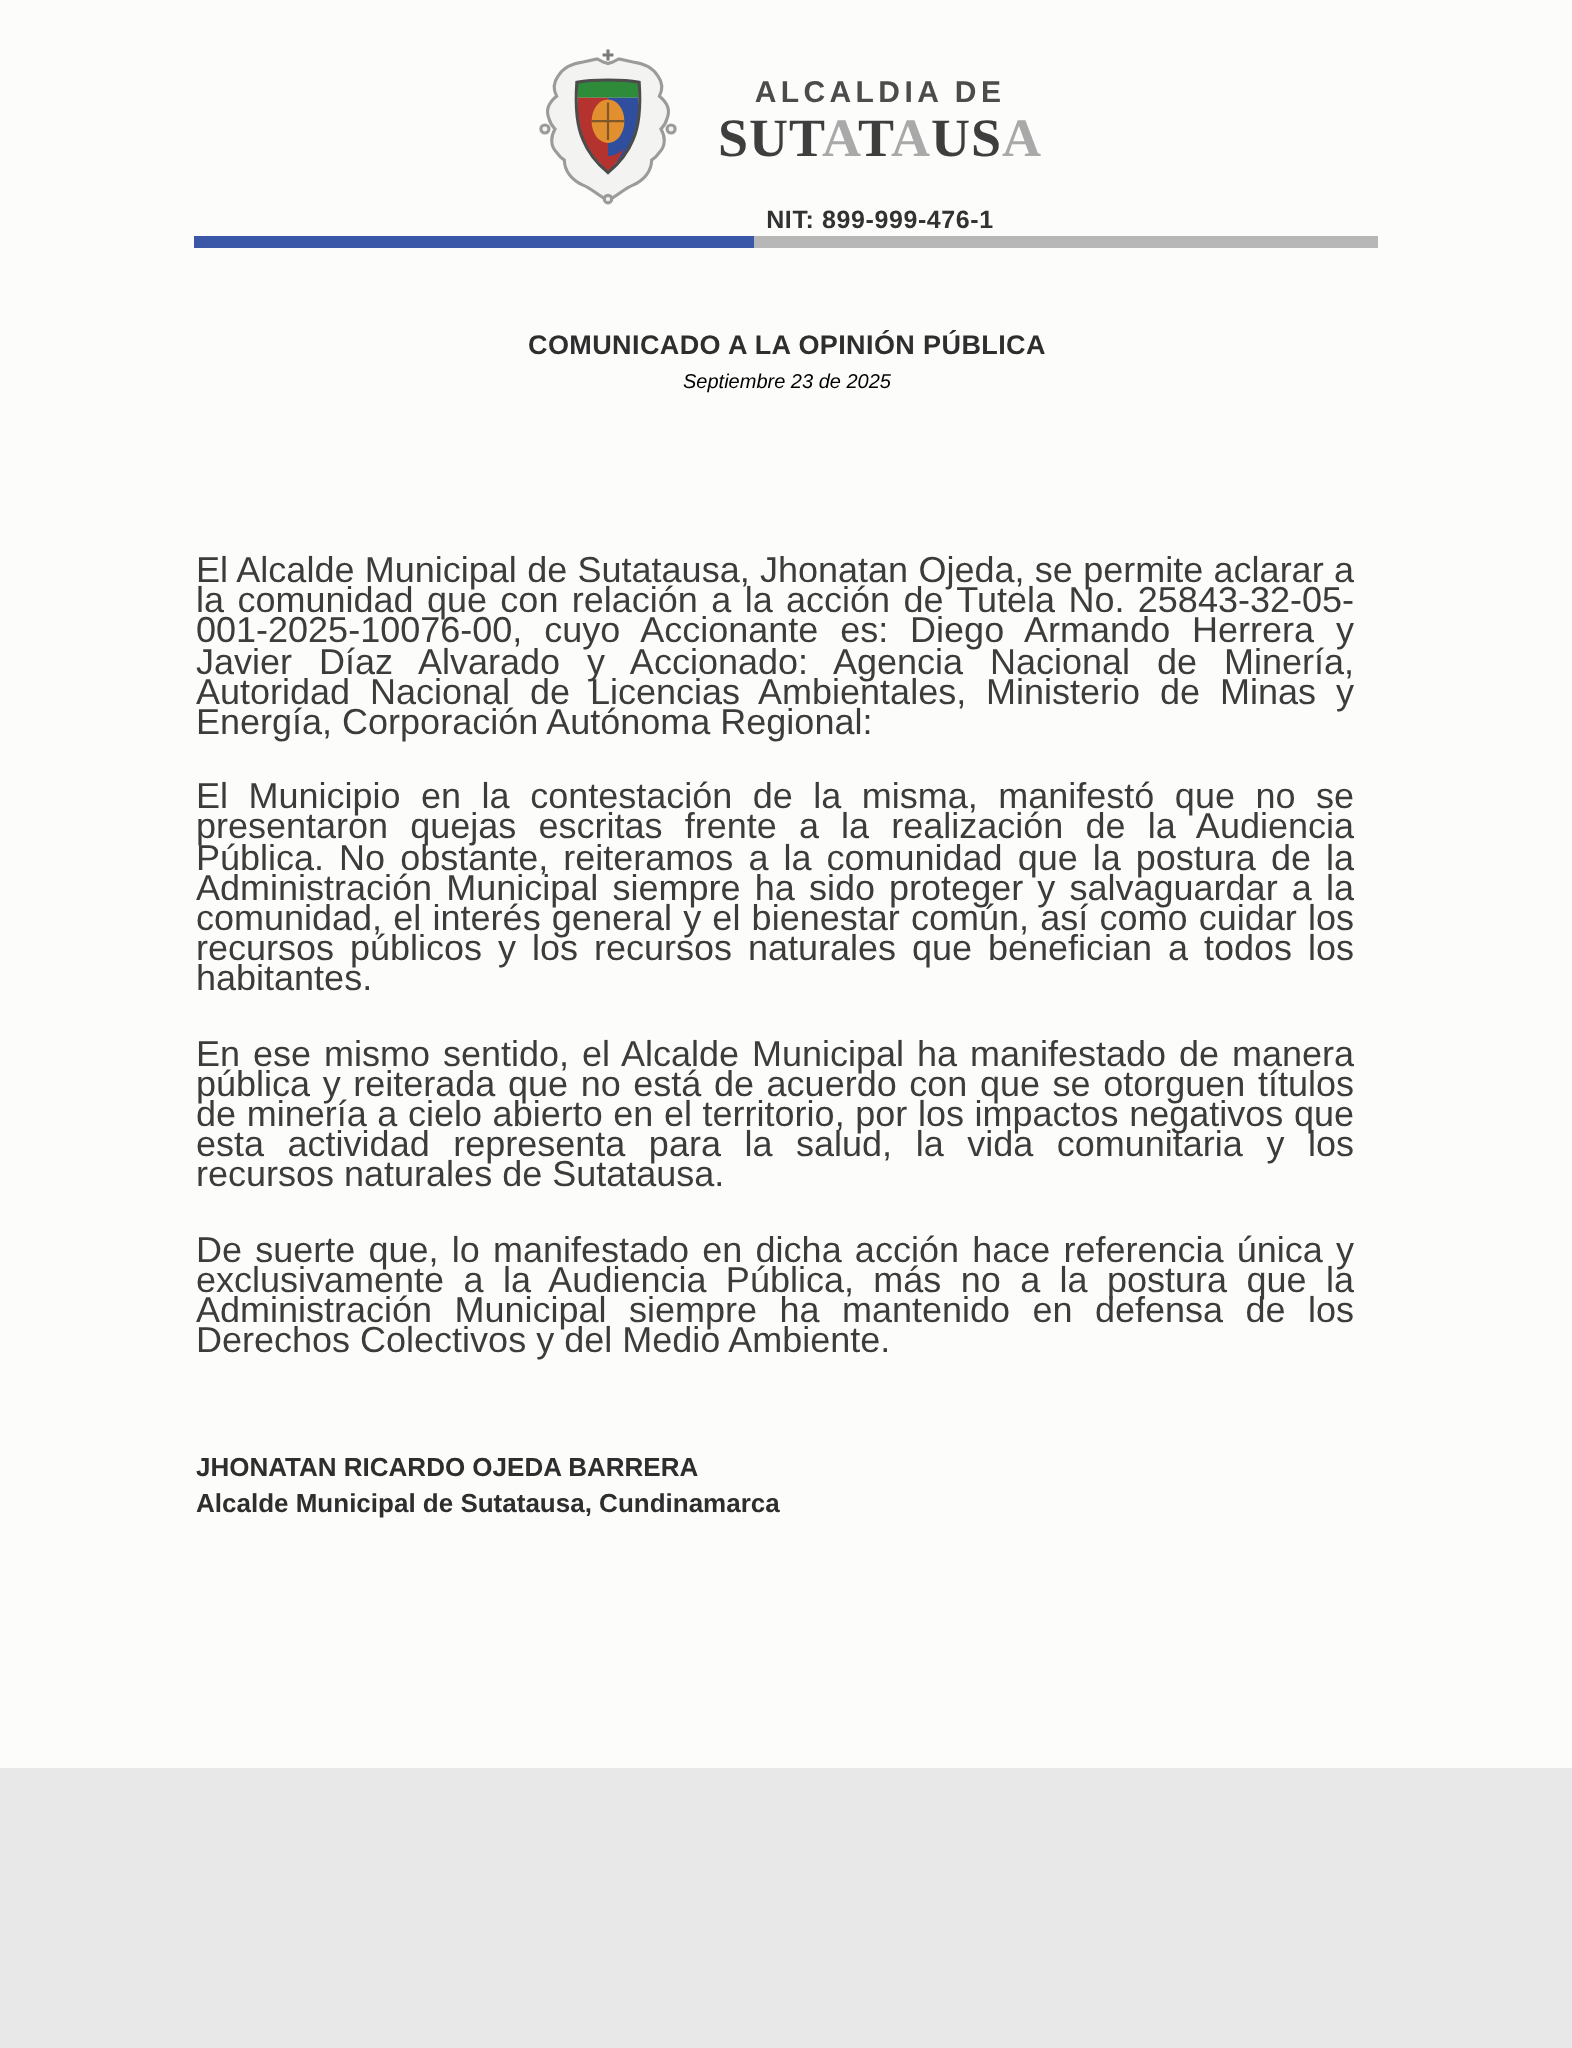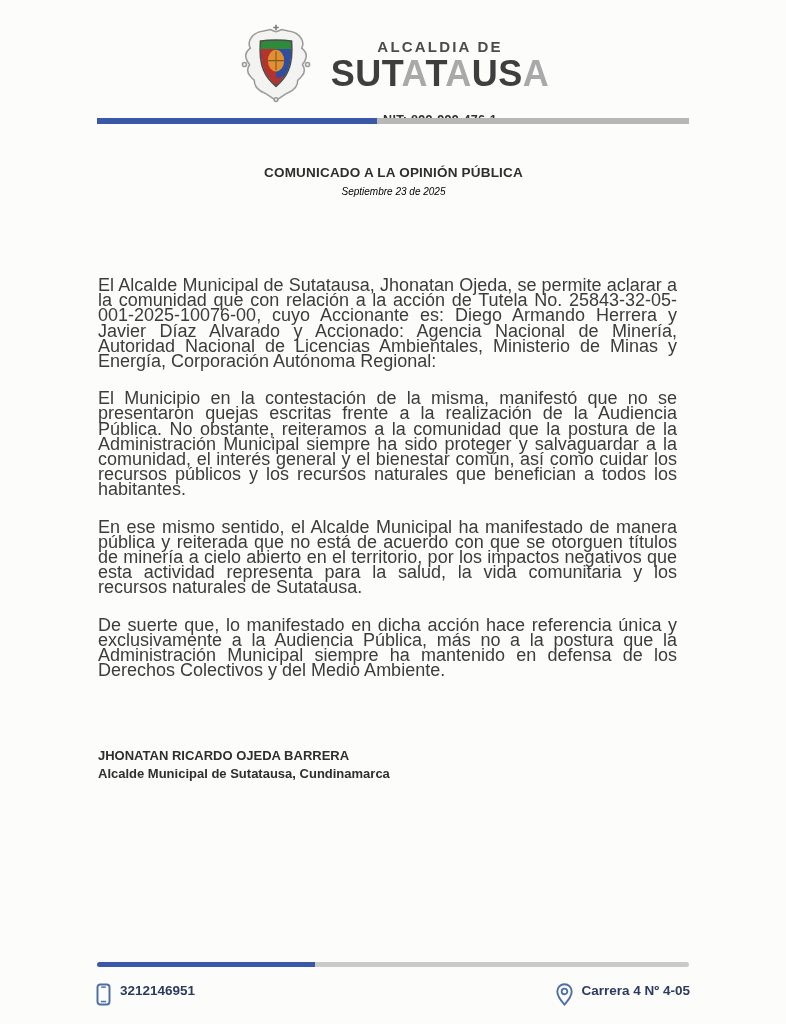--- a/index.html
+++ b/index.html
@@ -1,29 +1,29 @@
 <!DOCTYPE html>
 <html style="--accent_blue: #3b57a8; --divider_gray: #b7b7b7; --footer_divider_gray: #cacaca; --footer_text_navy: #2b3a63; --footer_icon_blue: #4d6fa8; --body_text: #3c3c3c; --wordmark_dark: #3e3e3e; --wordmark_muted: #a9a9a9; --crest_green: #2e8b3a; --crest_red: #b5332e; --crest_blue: #2f4f9e; --crest_orange: #e2902f;"><head>
 <meta charset="utf-8">
 <style>
   html,body { margin:0; padding:0; background:#e8e8e8; }
   .page {
-    position:relative; width:786px; height:1024px; margin:0 auto;
+    position:relative; width:786px; height:884px; margin:0 auto;
     background:#fcfcfa; font-family:"Liberation Sans", sans-serif;
     overflow:hidden;
   }
 
   
   .brand { position:absolute; top:24px; left:0; right:0;
            display:flex; justify-content:center; align-items:flex-start; gap:16px; }
   .crest svg { width:78px; height:81px; display:block; }
   .brand-text { display:flex; flex-direction:column; align-items:center; padding-top:14px; }
   .org-line { font-size:15px; font-weight:700; letter-spacing:2.2px; color:#4c4c4c; }
-  .wordmark { font-size:36px; font-weight:800; letter-spacing:0.5px;
-              color:var(--wordmark_dark,#3e3e3e); line-height:1.08; }
+  .wordmark { font-size:27px; font-weight:800; letter-spacing:0.5px;
+              color:var(--wordmark_dark,#3e3e3e); line-height:1.08;font-family:Liberation Serif, serif; }
   .wordmark .muted { color:var(--wordmark_muted,#a9a9a9); }
   .nit { font-size:12.5px; font-weight:700; color:#323232; margin-top:19px; letter-spacing:0.3px; }
 
   
   .bar { position:absolute; left:97px; width:592px; display:flex; }
   .bar .seg-blue { background:var(--accent_blue,#3b57a8); }
   .bar-top { top:118px; height:6px; }
   .bar-top .seg-blue { width:280px; }
   .bar-top .seg-gray { flex:1; background:var(--divider_gray,#b7b7b7); }
   .bar-bottom { top:962px; height:5px; border-radius:3px; overflow:hidden; }
@@ -32,21 +32,21 @@
 
   
   .doc { position:absolute; left:98px; top:165px; width:591px; color:var(--body_text,#3c3c3c); }
   .doc-title { text-align:center; font-weight:700; font-size:13.5px;
                letter-spacing:0.2px; color:#2e2e2e; line-height:16px; }
   .doc-date { text-align:center; font-style:italic; font-size:10px;
               margin-top:3px; line-height:16px; color:#000000; }
   .paras { margin-top:78px; }
   .paras p { font-size:18px; line-height:15.2px; text-align:justify;
              margin:0 12px 22px 0; color:var(--body_text,#3c3c3c); }
-  .signature { margin-top:69px; font-weight:700; font-size:13px;
+  .signature { margin-top:47px; font-weight:700; font-size:13px;
                line-height:17.5px; color:#2e2e2e; }
 
   
   .contact { position:absolute; top:977px; left:96px; width:594px; height:34px;
              display:flex; align-items:center; justify-content:space-between;
              color:var(--footer_text_navy,#2b3a63); font-weight:700; font-size:13.5px; }
   .contact-item { display:flex; gap:9px; white-space:nowrap; }
   .contact-item .icn { color:var(--footer_icon_blue,#4d6fa8); display:flex; align-items:center; }
 
   

